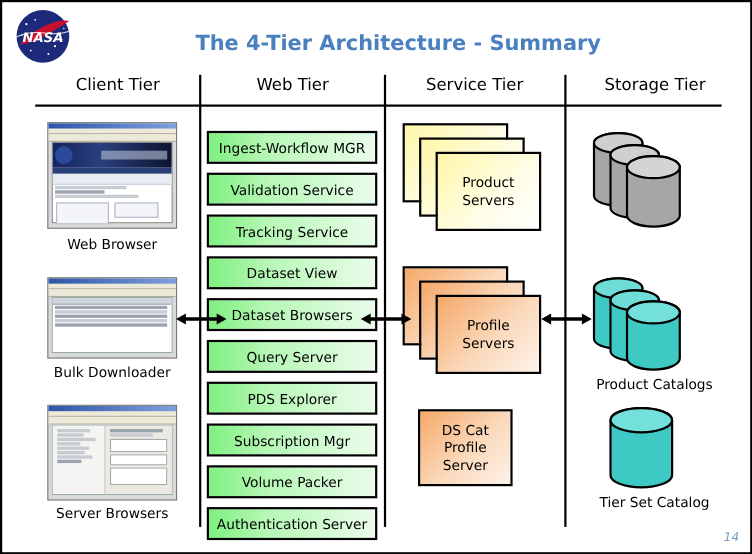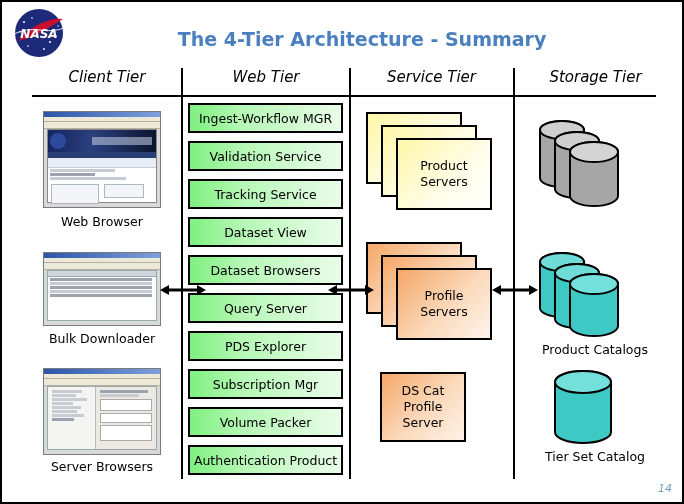--- a/index.html
+++ b/index.html
@@ -11,33 +11,33 @@
   
   .nasa-logo{position:absolute;left:6px;top:6px;width:62px;height:50px;}
   
   .title{
     position:absolute;left:150px;top:26px;width:420px;text-align:center;
     font-size:19px;font-weight:bold;color:#4a80bf;white-space:nowrap;
     letter-spacing:0px;
   }
   
   .tier-head{
-    position:absolute;top:66px;text-align:center;font-size:15px;color:#000;font-style:italic;
+    position:absolute;top:66px;text-align:center;font-size:15px;color:#000;
   }
   
   .vline{position:absolute;width:2px;background:#000;}
   .hline{position:absolute;height:2px;background:#000;}
 
   
   .gbox{
     position:absolute;left:186px;width:155px;height:30px;
     border:2px solid #000;box-sizing:border-box;
     background:linear-gradient(to right,#7ff07f 0%,#b6f7b6 35%,#eafdea 100%);
     display:flex;align-items:center;justify-content:center;
-    font-size:12.5px;color:#000;white-space:nowrap;
+    font-size:12.5px;color:#000;white-space:nowrap;margin-top:16px;
   }
   
   .stack{position:absolute;}
   .scard{position:absolute;border:2.5px solid #000;box-sizing:border-box;}
   .scard.yellow{background:linear-gradient(135deg,#fff7a8 0%,#fffde8 60%,#ffffff 100%);}
   .scard.orange{background:linear-gradient(135deg,#f5a868 0%,#fbd9bb 55%,#fef4ec 100%);}
   .scard-label{
     position:absolute;inset:0;display:flex;flex-direction:column;
     align-items:center;justify-content:center;font-size:12.5px;color:#000;
     line-height:1.25;text-align:center;
@@ -163,21 +163,21 @@
 
   <div class="gbox" style="top:101px;">Ingest-Workflow MGR</div>
   <div class="gbox" style="top:139px;">Validation Service</div>
   <div class="gbox" style="top:177px;">Tracking Service</div>
   <div class="gbox" style="top:215px;">Dataset View</div>
   <div class="gbox" style="top:253px;">Dataset Browsers</div>
   <div class="gbox" style="top:291px;">Query Server</div>
   <div class="gbox" style="top:329px;">PDS Explorer</div>
   <div class="gbox" style="top:367px;">Subscription Mgr</div>
   <div class="gbox" style="top:405px;">Volume Packer</div>
-  <div class="gbox" style="top:443px;">Authentication Product</div>
+  <div class="gbox" style="top:443px;">Authentication Server</div>
 
   <div class="stack" style="left:364px;top:110px;width:126px;height:105px;">
     <div class="scard yellow" style="left:0;top:0;width:96px;height:72px;"></div>
     <div class="scard yellow" style="left:15px;top:13px;width:96px;height:72px;"></div>
     <div class="scard yellow" style="left:30px;top:26px;width:96px;height:72px;">
       <div class="scard-label">
         <span>Product</span>
         <span>Servers</span>
       </div>
     </div>

